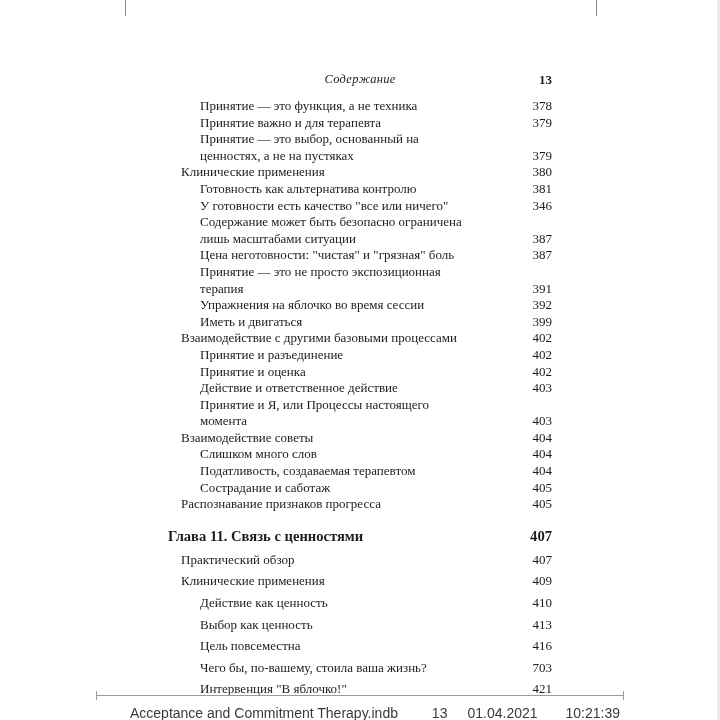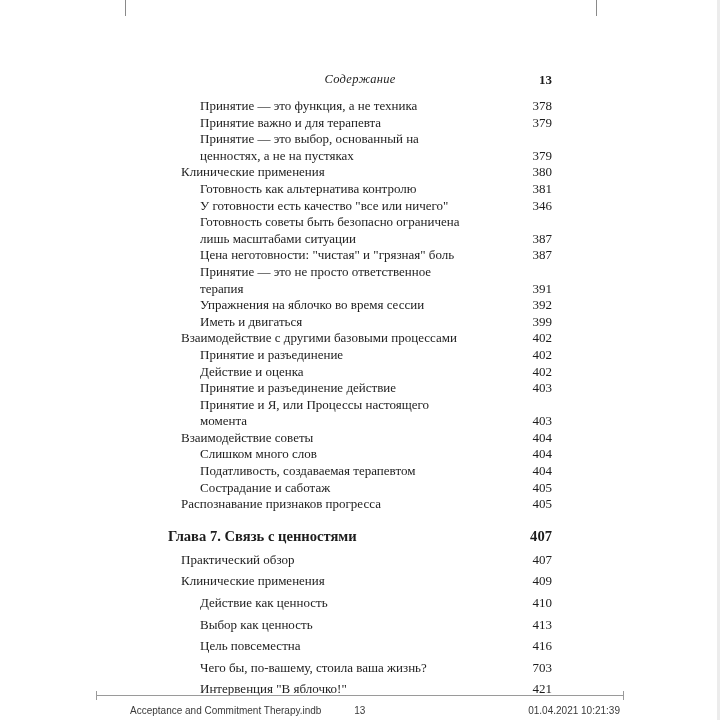--- a/index.html
+++ b/index.html
@@ -49,24 +49,24 @@
   .wide { margin-bottom: 5px; }
 
   .footer-rule { position: absolute; left: 96px; width: 528px; top: 695px; height: 1px; background: #9a9a9a; }
   .footer-tick { position: absolute; width: 1px; height: 9px; top: 691px; background: #9a9a9a; }
   .footer-tick.left { left: 96px; }
   .footer-tick.right { left: 623px; }
   .page-footer {
     position: absolute; left: 130px; right: 100px; top: 705px;
     display: flex; justify-content: space-between;
     font-family: "Liberation Sans", sans-serif;
-    font-size: 10px; color: #3a3a3a; text-align: center;
+    font-size: 14px; color: #3a3a3a; text-align: center;
   }
   .footer-left span + span { margin-left: 30px; }
-  .footer-right span + span { }
+  .footer-right span + span { margin-left: 24px; }
 </style>
 </head>
 <body>
 
 <div class="page">
 
   <div class="crop tl"></div>
   <div class="crop tr"></div>
 
   <div class="content">
@@ -93,53 +93,53 @@
   </div>
         <div class="toc-row level-2">
     <span class="toc-title">Готовность как альтернатива контролю</span>
     <span class="toc-page">381</span>
   </div>
         <div class="toc-row level-2">
     <span class="toc-title">У готовности есть качество "все или ничего"</span>
     <span class="toc-page">346</span>
   </div>
         <div class="toc-row level-2">
-    <span class="toc-title">Готовность советы быть безопасно ограничена лишь масштабами ситуации</span>
+    <span class="toc-title">Содержание может быть безопасно ограничена лишь масштабами ситуации</span>
     <span class="toc-page">387</span>
   </div>
         <div class="toc-row level-2">
     <span class="toc-title">Цена неготовности: "чистая" и "грязная" боль</span>
     <span class="toc-page">387</span>
   </div>
         <div class="toc-row level-2">
-    <span class="toc-title">Принятие — это не просто ответственное терапия</span>
+    <span class="toc-title">Принятие — это не просто экспозиционная терапия</span>
     <span class="toc-page">391</span>
   </div>
         <div class="toc-row level-2">
     <span class="toc-title">Упражнения на яблочко во время сессии</span>
     <span class="toc-page">392</span>
   </div>
         <div class="toc-row level-2">
     <span class="toc-title">Иметь и двигаться</span>
     <span class="toc-page">399</span>
   </div>
         <div class="toc-row level-1">
     <span class="toc-title">Взаимодействие с другими базовыми процессами</span>
     <span class="toc-page">402</span>
   </div>
         <div class="toc-row level-2">
     <span class="toc-title">Принятие и разъединение</span>
     <span class="toc-page">402</span>
   </div>
         <div class="toc-row level-2">
-    <span class="toc-title">Действие и оценка</span>
+    <span class="toc-title">Принятие и оценка</span>
     <span class="toc-page">402</span>
   </div>
         <div class="toc-row level-2">
-    <span class="toc-title">Принятие и разъединение действие</span>
+    <span class="toc-title">Действие и ответственное действие</span>
     <span class="toc-page">403</span>
   </div>
         <div class="toc-row level-2">
     <span class="toc-title">Принятие и Я, или Процессы настоящего момента</span>
     <span class="toc-page">403</span>
   </div>
         <div class="toc-row level-1">
     <span class="toc-title">Взаимодействие советы</span>
     <span class="toc-page">404</span>
   </div>
@@ -153,21 +153,21 @@
   </div>
         <div class="toc-row level-2">
     <span class="toc-title">Сострадание и саботаж</span>
     <span class="toc-page">405</span>
   </div>
         <div class="toc-row level-1">
     <span class="toc-title">Распознавание признаков прогресса</span>
     <span class="toc-page">405</span>
   </div>
         <div class="toc-row level-0 chapter">
-    <span class="toc-title">Глава 7. Связь с ценностями</span>
+    <span class="toc-title">Глава 11. Связь с ценностями</span>
     <span class="toc-page">407</span>
   </div>
         <div class="toc-row level-1 wide">
     <span class="toc-title">Практический обзор</span>
     <span class="toc-page">407</span>
   </div>
         <div class="toc-row level-1 wide">
     <span class="toc-title">Клинические применения</span>
     <span class="toc-page">409</span>
   </div>

